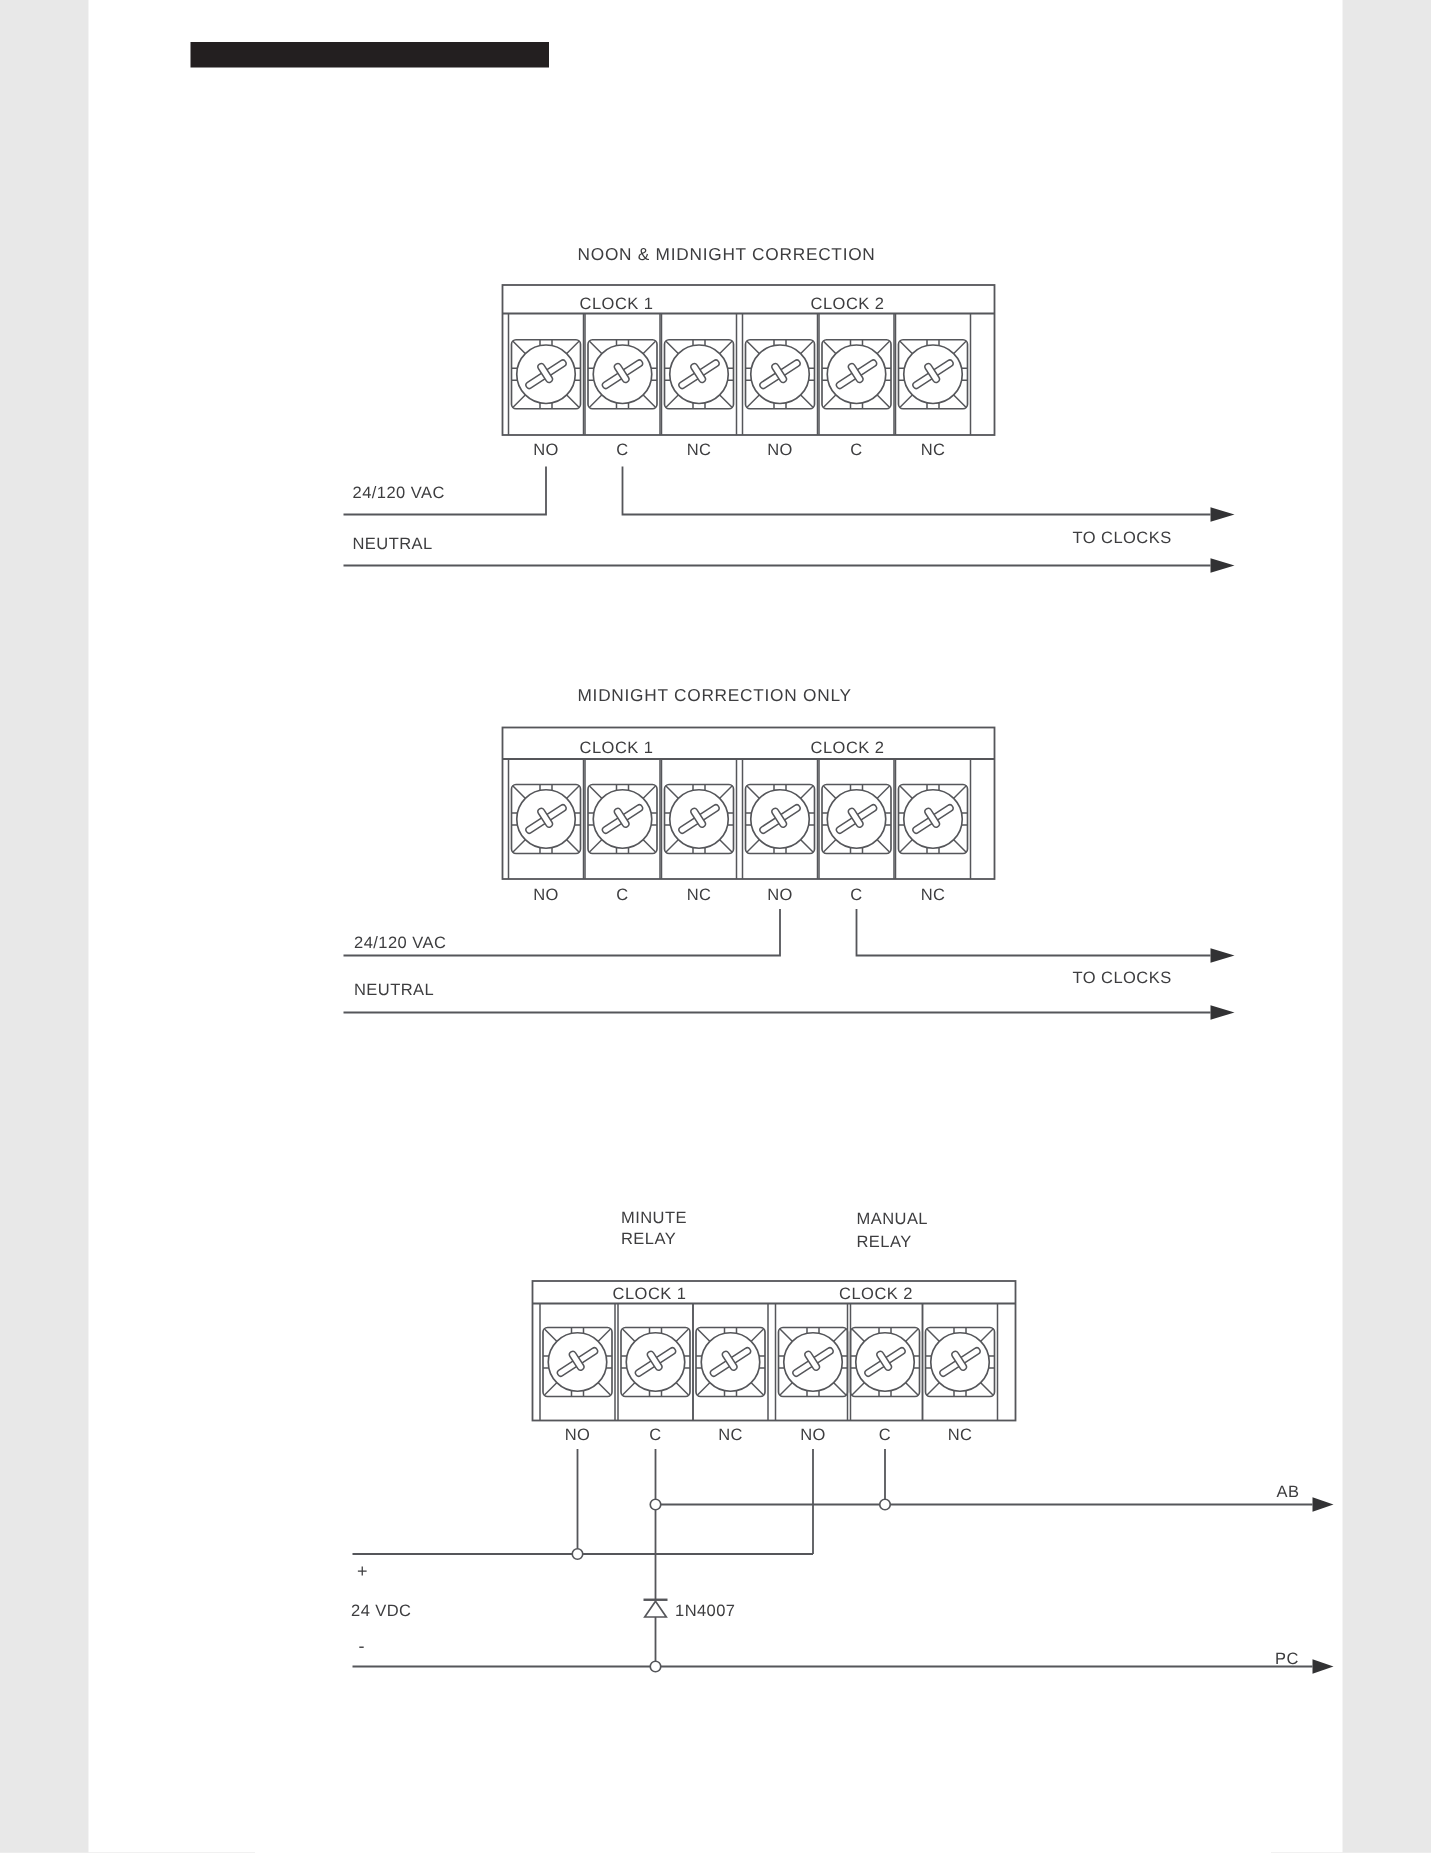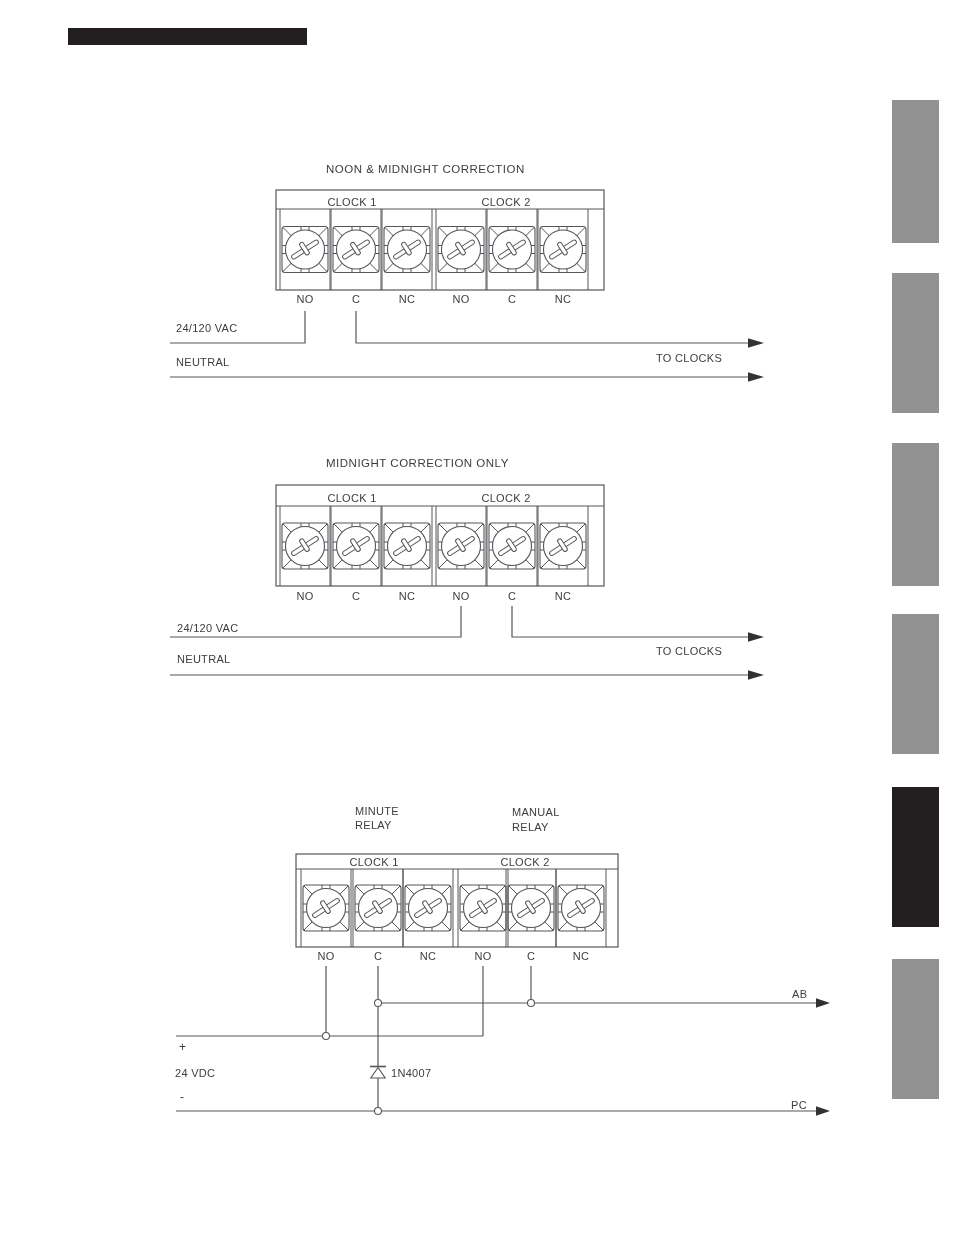--- a/index.html
+++ b/index.html
@@ -1,17 +1,17 @@
 <!DOCTYPE html>
 <html><head>
 <meta charset="utf-8">
 <style>
   html,body{margin:0;padding:0;background:#e8e8e8;}
   #page{
-    position:relative;width:954px;height:1235px;background:#ffffff;
+    position:relative;width:836px;height:1235px;background:#ffffff;
     font-family:"Liberation Sans",sans-serif;overflow:hidden;margin:0 auto;
   }
   #topbar{position:absolute;left:68px;top:28px;width:239px;height:17px;}
   .side-tab{position:absolute;left:892px;width:47px;}
   svg text{fill:#3d3d3f;letter-spacing:0.3px;}
   .lbl{font-size:11px;}
   .ttl{font-size:11.5px;letter-spacing:0.5px;}
   .wire{fill:none;stroke:#55565a;stroke-width:1.2;}
   .arrowhead{fill:#323234;stroke:none;}
   .junction{fill:#ffffff;stroke:#55565a;stroke-width:1.1;}

